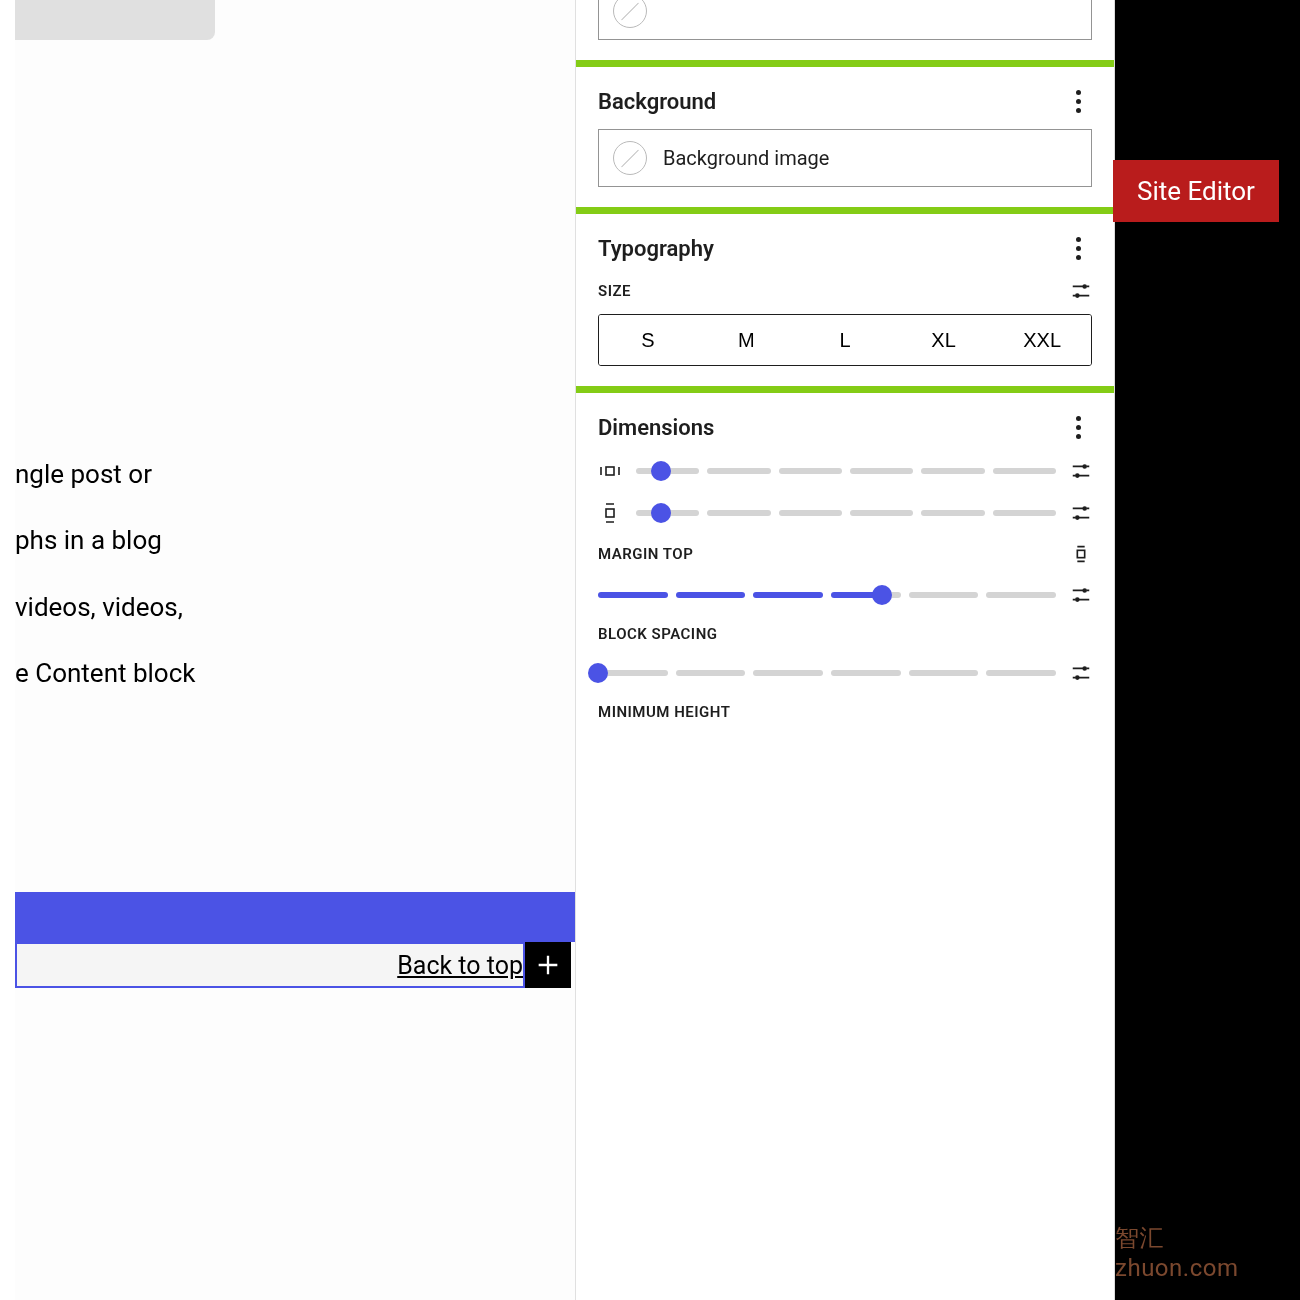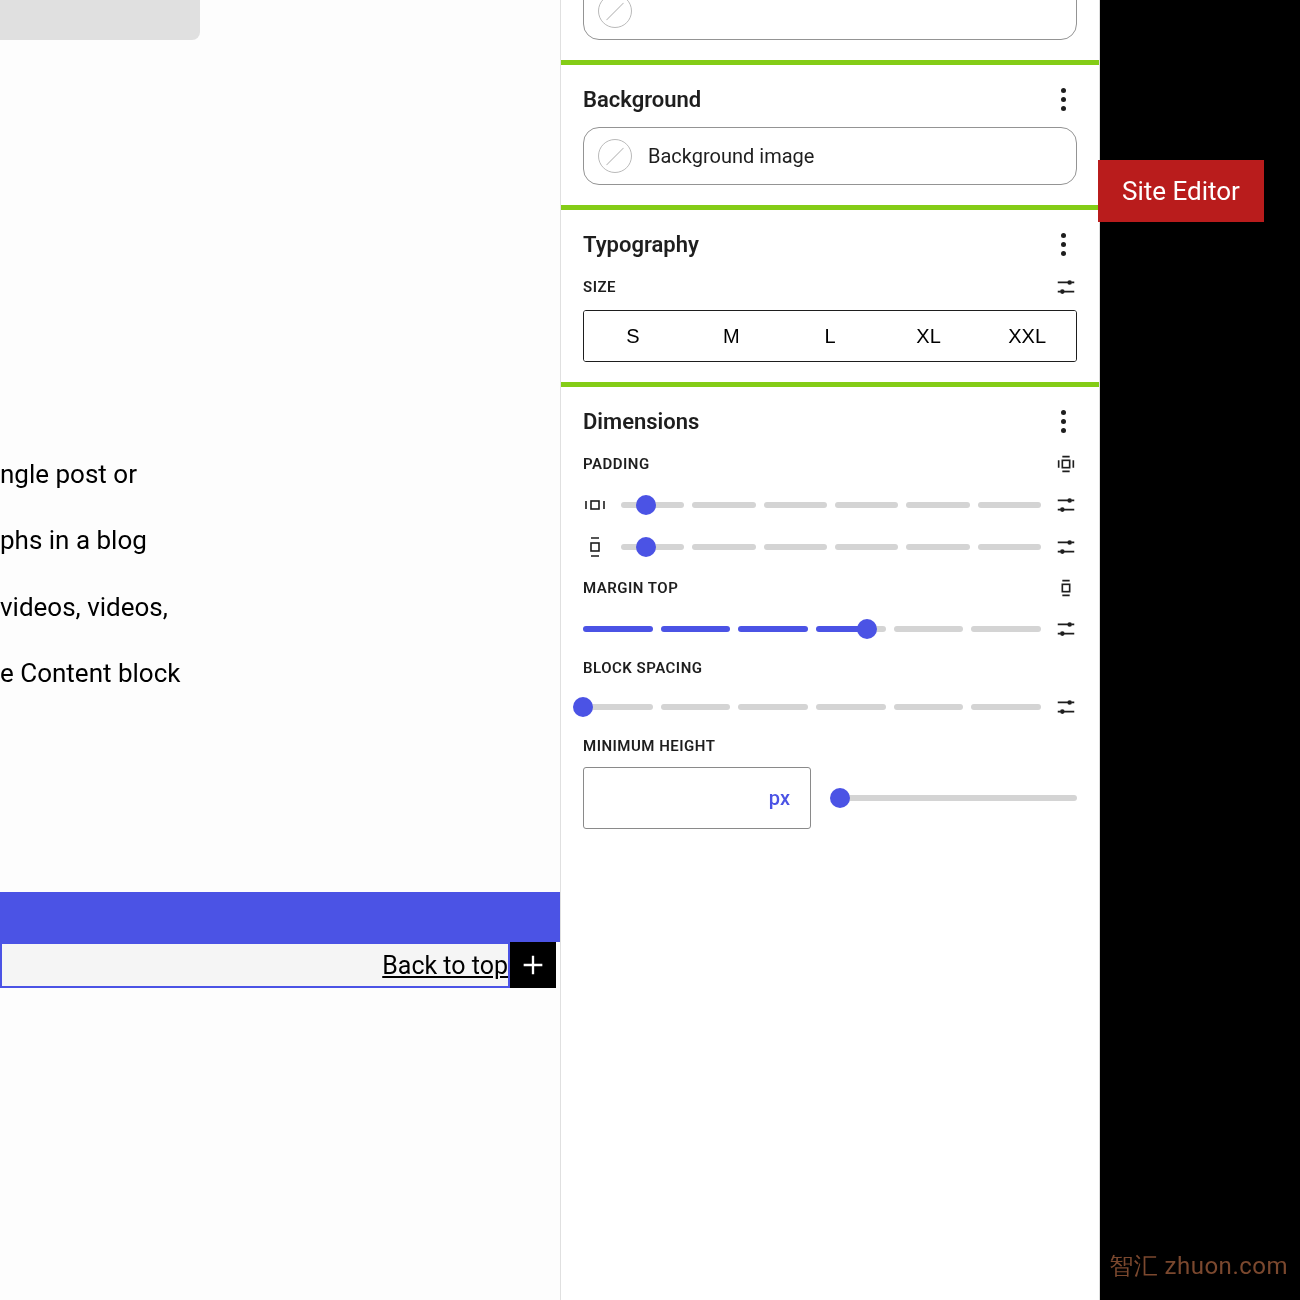--- a/index.html
+++ b/index.html
@@ -1,31 +1,31 @@
 <!DOCTYPE html>
 <html><head>
 <meta charset="utf-8">
 <style>
   * { box-sizing: border-box; margin: 0; padding: 0; }
   html, body { width: 1300px; height: 1300px; overflow: hidden; font-family: -apple-system, BlinkMacSystemFont, "Segoe UI", Roboto, sans-serif; }
   body { display: flex; }
-  .canvas { flex: 0 0 560px; background: #fdfdfd; position: relative; }
+  .canvas { flex: 0 0 560px; background: #fdfdfd; position: relative; margin-left: 15px; }
   .canvas-inner { position: absolute; inset: 0; }
   .placeholder-img { position: absolute; top: 0; left: 0; width: 200px; height: 40px; background: #e0e0e0; border-radius: 0 0 8px 0; }
   .body-text { position: absolute; top: 454px; left: 0; font-size: 26px; line-height: 1.55; color: #000; }
   .body-text p { margin-bottom: 26px; white-space: pre; }
   .blue-bar { position: absolute; top: 892px; left: 0; width: 560px; height: 50px; background: #4b53e5; }
   .back-row { position: absolute; top: 942px; left: 0; width: 510px; height: 46px; border: 2px solid #4b53e5; background: #f5f5f5; display: flex; align-items: center; justify-content: flex-end; }
   .back-row a { font-size: 25px; color: #000; text-decoration: underline; }
   .plus-btn { position: absolute; top: 942px; left: 510px; width: 46px; height: 46px; background: #000; display: flex; align-items: center; justify-content: center; }
   .plus-btn svg { width: 28px; height: 28px; }
   .panel { flex: 0 0 540px; background: #fff; border-left: 1px solid #e0e0e0; border-right: 1px solid #dcdcdc; overflow-y: hidden; font-size: 16px; color: #1e1e1e; }
-  .section { border-top: 5px solid #84cc16; padding: 20px 22px; }
+  .section { border-top: 7px solid #84cc16; padding: 20px 22px; }
   .section:first-child { border-top: none; padding-top: 0; }
-  .image-field, .bg-field { border: 1px solid #949494; border-radius: 16px; height: 58px; display: flex; align-items: center; padding: 0 14px; gap: 16px; margin-top: 10px; }
+  .image-field, .bg-field { border: 1px solid #949494; border-radius: 0; height: 58px; display: flex; align-items: center; padding: 0 14px; gap: 16px; margin-top: 10px; }
   .none-circle { width: 34px; height: 34px; border: 1.5px solid #bababa; border-radius: 50%; position: relative; flex-shrink: 0; }
   .none-circle::after { content: ""; position: absolute; left: 4px; right: 4px; top: 50%; border-top: 1.5px solid #bababa; transform: rotate(-45deg); }
   .field-label { font-size: 20px; }
   .sec-head { display: flex; justify-content: space-between; align-items: center; margin-bottom: 14px; }
   .sec-title { font-size: 22px; font-weight: 600; }
   .more-btn { width: 28px; height: 28px; display: flex; flex-direction: column; align-items: center; justify-content: center; gap: 4px; }
   .more-btn span { width: 5px; height: 5px; background: #1e1e1e; border-radius: 50%; }
   .sub-head { display: flex; justify-content: space-between; align-items: center; margin: 18px 0 12px; gap: 20px; }
   .sub-label { font-size: 15px; font-weight: 600; letter-spacing: 0.5px; text-transform: uppercase; }
   .sliders-icon { width: 22px; height: 22px; display:flex; align-items:center; justify-content:center; }
@@ -131,29 +131,20 @@
   <div class="section" style="padding-bottom:40px;">
     <div class="sec-head">
       <div class="sec-title">Dimensions</div>
       <div class="more-btn">
           <span></span>
           <span></span>
           <span></span>
         </div>
     </div>
 
-    <div class="sub-head">
-      <div class="sub-label">PADDING</div>
-      <div class="link-icon">
-        <svg viewBox="0 0 24 24">
-            <rect x="8" y="8" width="8" height="8" stroke="#1e1e1e" stroke-width="1.8" fill="none"></rect>
-            <path d="M8 4h8M8 20h8M4 8v8M20 8v8" stroke="#1e1e1e" stroke-width="1.8"></path>
-          </svg>
-      </div>
-    </div>
 
     <div class="slider-row">
       <div class="axis-icon">
         <svg viewBox="0 0 24 24">
             <rect x="8" y="8" width="8" height="8" stroke="#1e1e1e" stroke-width="1.6" fill="none"></rect>
             <path d="M3 8v8M21 8v8" stroke="#1e1e1e" stroke-width="1.6"></path>
           </svg>
       </div>
       <div class="track-wrap">
         <div class="track">
@@ -252,30 +243,19 @@
             <path d="M3 7h12m3 0h3M3 17h3m3 0h12" stroke="#1e1e1e" stroke-width="2" fill="none"></path>
             <circle cx="16" cy="7" r="2.5" fill="#1e1e1e"></circle>
             <circle cx="8" cy="17" r="2.5" fill="#1e1e1e"></circle>
           </svg>
       </div>
     </div>
 
     <div class="sub-head">
       <div class="sub-label">MINIMUM HEIGHT</div>
     </div>
-    <div class="minh-row">
-      <div class="unit-box">
-        <span>px</span>
-      </div>
-      <div class="track-wrap" style="flex:1;">
-        <div class="track" style="gap:0;">
-            <div class="seg" style="border-radius:3px;"></div>
-          </div>
-        <div class="thumb" style="left:3%"></div>
-      </div>
-    </div>
   </div>
 </div>
 
 <div class="right-dark">
   <div class="tooltip">Site Editor</div>
   <div class="watermark">智汇 zhuon.com</div>
 </div>
 
 </body></html>

